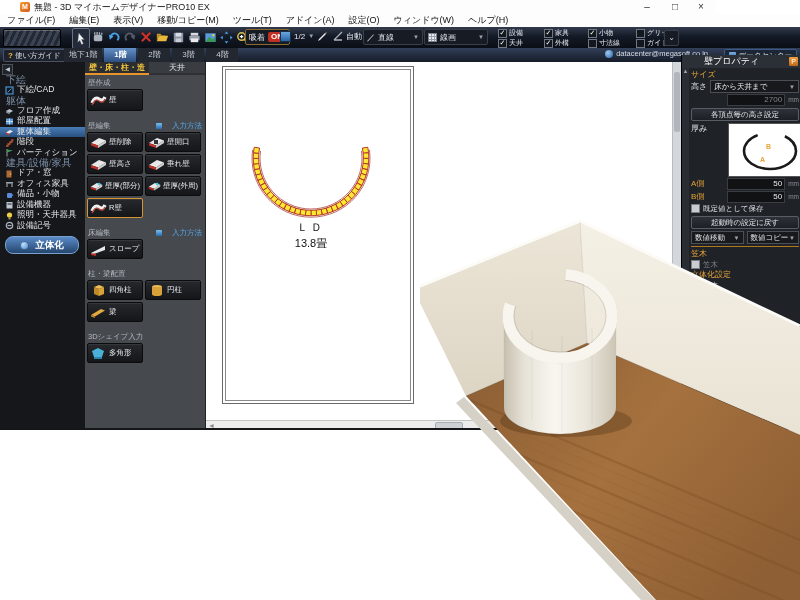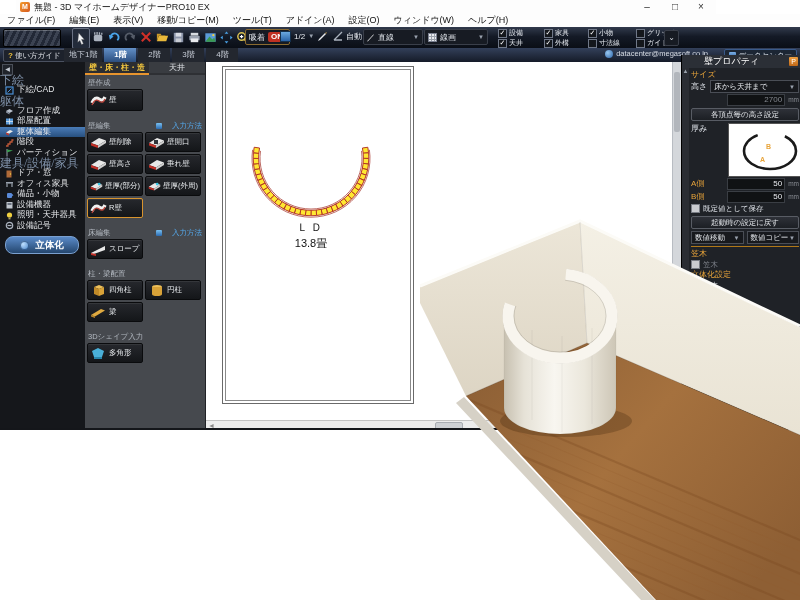--- a/index.html
+++ b/index.html
@@ -44,21 +44,21 @@
   .account{position:absolute;right:92px;top:1px;display:flex;align-items:center;gap:3px;}
   .acct-ic{width:8px;height:8px;border-radius:50%;background:radial-gradient(circle at 35% 35%,#9ac8f0,#2a64a8);}
   .acct-tx{font-size:7.5px;color:#d8dde5;white-space:nowrap;}
   .dc-btn{position:absolute;right:3px;top:1px;height:11px;border:1px solid #3a5a8a;background:#1c2634;border-radius:2px;display:flex;align-items:center;gap:3px;padding:0 4px;}
   .dc-ic{width:7px;height:7px;background:linear-gradient(#7ab0e8,#2a5a9a);border-radius:1px;}
   .dc-lb{font-size:7.5px;color:#dfe5ec;white-space:nowrap;}
   
   .sidebar{position:absolute;left:0;top:62px;width:85px;height:368px;background:#15171b;border-right:1px solid #000;}
   .collapse{position:absolute;left:2px;top:2px;width:9px;height:9px;border:1px solid #4a4f58;color:#c6ccd4;font-size:6px;line-height:8px;text-align:center;background:#20242b;}
   .sb-flow{position:absolute;left:0;top:13px;width:85px;}
-  .sb-sec{height:10px;font-size:12px;color:#7e90a8;padding-left:0;line-height:10px;font-family:Liberation Serif, serif;}
+  .sb-sec{height:10px;font-size:10px;color:#7e90a8;padding-left:6px;line-height:10px;font-family:Liberation Serif, serif;}
   .sb-item{height:10.5px;display:flex;align-items:center;gap:3px;padding-left:5px;font-size:8.5px;color:#e6e8eb;white-space:nowrap;}
   .sb-item.active{background:linear-gradient(#4a7cb8,#28507f);}
   .sb-item svg{flex:0 0 auto;}
   .solidify-btn{margin:5px 0 0 5px;width:72px;height:16px;border:1px solid #7aa0d0;border-radius:8px;background:linear-gradient(#5a8ac8,#24466e);display:flex;align-items:center;justify-content:center;gap:6px;color:#fff;font-size:9.5px;font-weight:bold;}
   .globe{width:9px;height:9px;border-radius:50%;background:radial-gradient(circle at 35% 35%,#bfe0ff,#3a78c0);box-shadow:inset 0 0 0 1px rgba(0,30,70,.5);}
   
   .toolpanel{position:absolute;left:85px;top:62px;width:120px;height:368px;background:#46494e;border-right:1px solid #202226;}
   .tp-tabs{display:flex;height:13px;}
   .tp-tab{font-size:8px;text-align:center;line-height:12px;white-space:nowrap;}
   .tp-tab.active{width:64px;background:#2b2d31;color:#f2c63e;border-bottom:2px solid #e8952e;font-weight:bold;}

